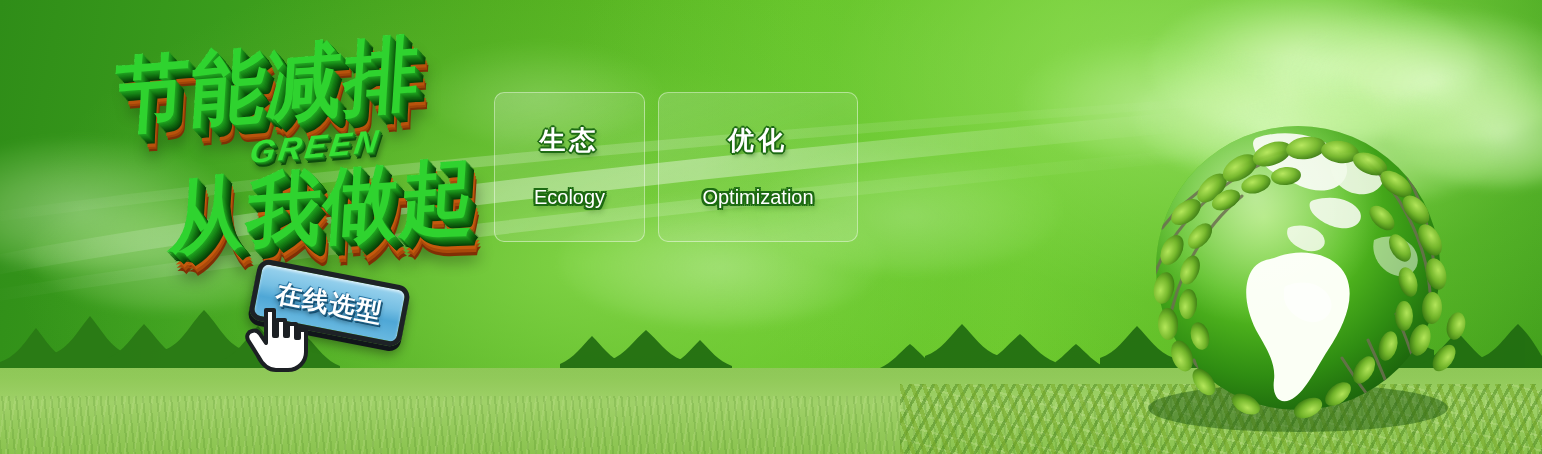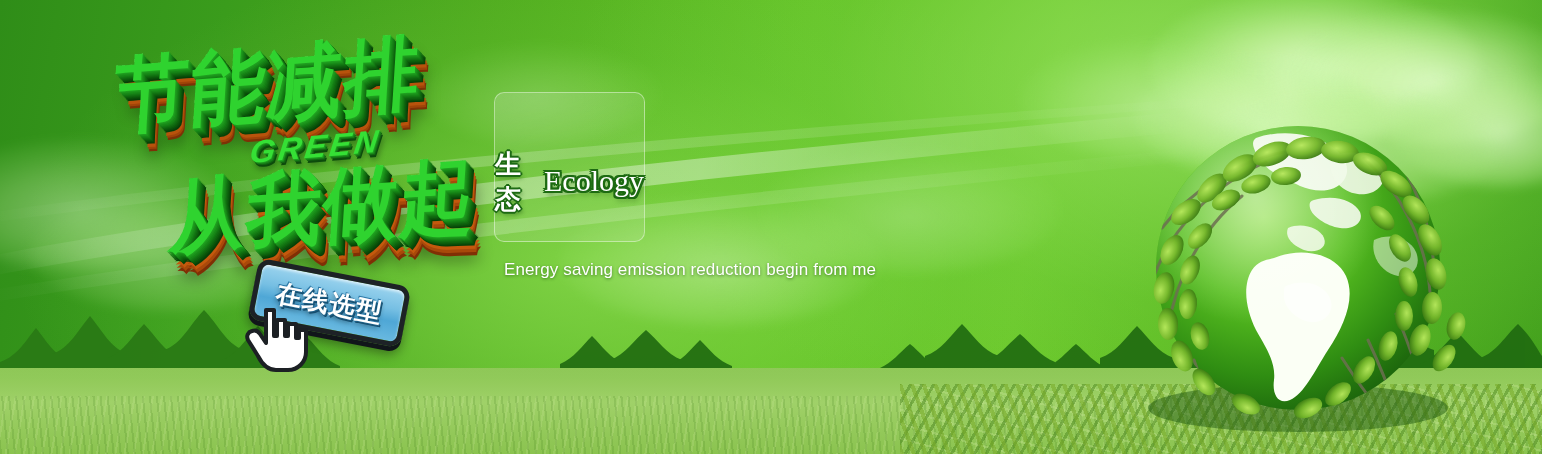--- a/index.html
+++ b/index.html
@@ -155,45 +155,44 @@
   
   .cards {
     position:absolute; left:494px; top:92px;
     display:flex; gap:13px;
   }
   .card {
     width:151px; height:150px;
     border:1px solid rgba(255,255,255,0.42);
     border-radius:10px;
     background:linear-gradient(160deg, rgba(255,255,255,0.17) 0%, rgba(255,255,255,0.07) 45%, rgba(255,255,255,0.13) 100%);
-    display:flex; flex-direction:row; align-items:center;
+    display:flex; flex-direction:column; align-items:center;
     cursor:pointer;
   }
   .card.w-mid { width:240px; }
   .card.w-wide { width:200px; }
   .card-cn {
     margin-top:30px;
     font-size:26px; font-weight:bold; color:#ffffff;
     letter-spacing:4px;
     text-shadow:
       -1px -1px 0 #1e6b14, 1px -1px 0 #1e6b14, -1px 1px 0 #1e6b14, 1px 1px 0 #1e6b14,
       -2px 0 0 #1e6b14, 2px 0 0 #1e6b14, 0 -2px 0 #1e6b14, 0 2px 0 #1e6b14,
       2px 3px 4px rgba(20,70,10,.55);
   }
   .card-en {
     margin-top:28px;
-    font-size:30px; color:#ffffff;
+    font-size:20px; color:#ffffff;
     letter-spacing:0px;
     white-space:nowrap;
     text-shadow:
       -1px -1px 0 #1d6b12, 1px -1px 0 #1d6b12, -1px 1px 0 #1d6b12, 1px 1px 0 #1d6b12,
       -2px 0 0 #1d6b12, 2px 0 0 #1d6b12, 0 -2px 0 #1d6b12, 0 2px 0 #1d6b12,
       -2px -2px 0 #1d6b12, 2px 2px 0 #1d6b12, -2px 2px 0 #1d6b12, 2px -2px 0 #1d6b12,
       2px 4px 5px rgba(18,60,8,.5);
-    font-family: Liberation Serif, serif;
   }
 
   .tagline {
     position:absolute; left:504px; top:260px;
     font-size:17px; color:#ffffff;
     letter-spacing:.1px;
     text-shadow:0 1px 3px rgba(30,80,15,.65);
     white-space:nowrap;
   }
 
@@ -286,23 +285,26 @@
     <svg class="cursor-hand" viewBox="0 0 64 72">
       <path d="M22,8 L30,8 L30,34 L33,34 L33,18 L41,18 L41,34 L44,34 L44,22 L52,22 L52,36 L55,36 L55,28 L62,28 L62,50 C62,60 54,68 44,68 L32,68 C24,68 18,62 14,54 L4,38 C2,34 4,30 8,29 C11,28 14,29 16,32 L22,41 Z" fill="#ffffff" stroke="#1c2024" stroke-width="4" stroke-linejoin="round"></path>
     </svg>
   </div>
 
   <div class="cards">
     <div class="card">
       <div class="card-cn">生态</div>
       <div class="card-en">Ecology</div>
     </div>
+    <div class="card w-wide">
+      <div class="card-cn">优化</div>
+      <div class="card-en">Optimization</div>
+    </div>
   </div>
 
-  <div class="tagline">Energy saving emission reduction begin from me</div>
 
   <svg class="globe-wrap" viewBox="0 0 330 330">
     <defs>
       <radialGradient id="gSphere" cx="38%" cy="32%" r="78%">
         <stop offset="0%" stop-color="#8fe04a"></stop>
         <stop offset="38%" stop-color="#59c021"></stop>
         <stop offset="72%" stop-color="#2f8d12"></stop>
         <stop offset="100%" stop-color="#15570a"></stop>
       </radialGradient>
       <radialGradient id="gLeaf" cx="40%" cy="35%" r="70%">

